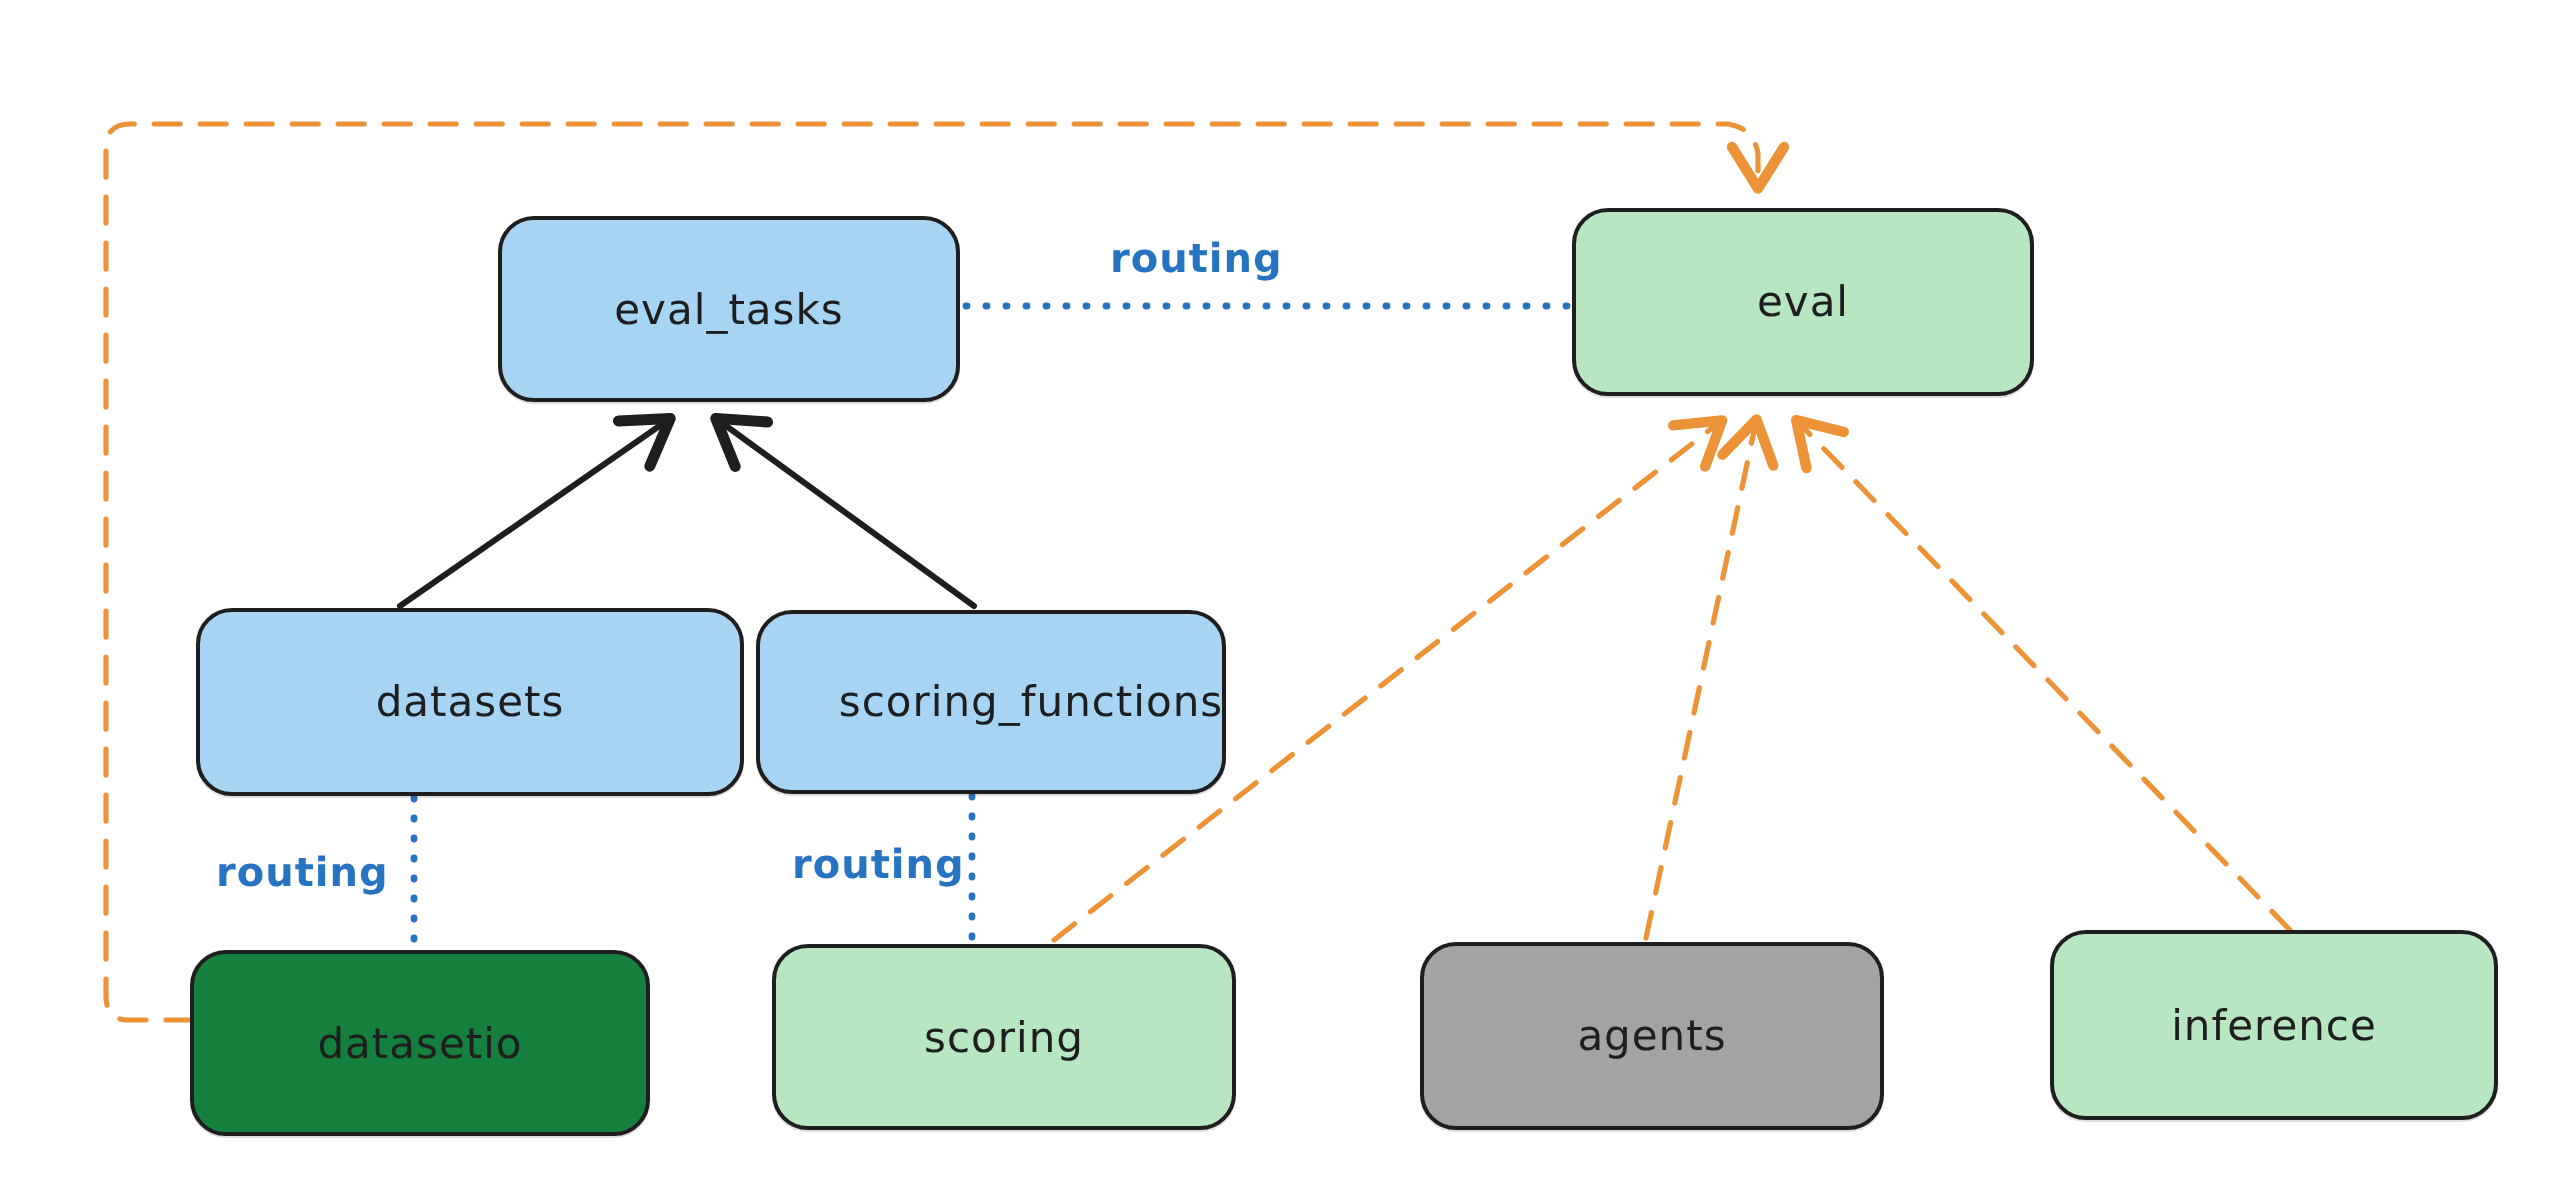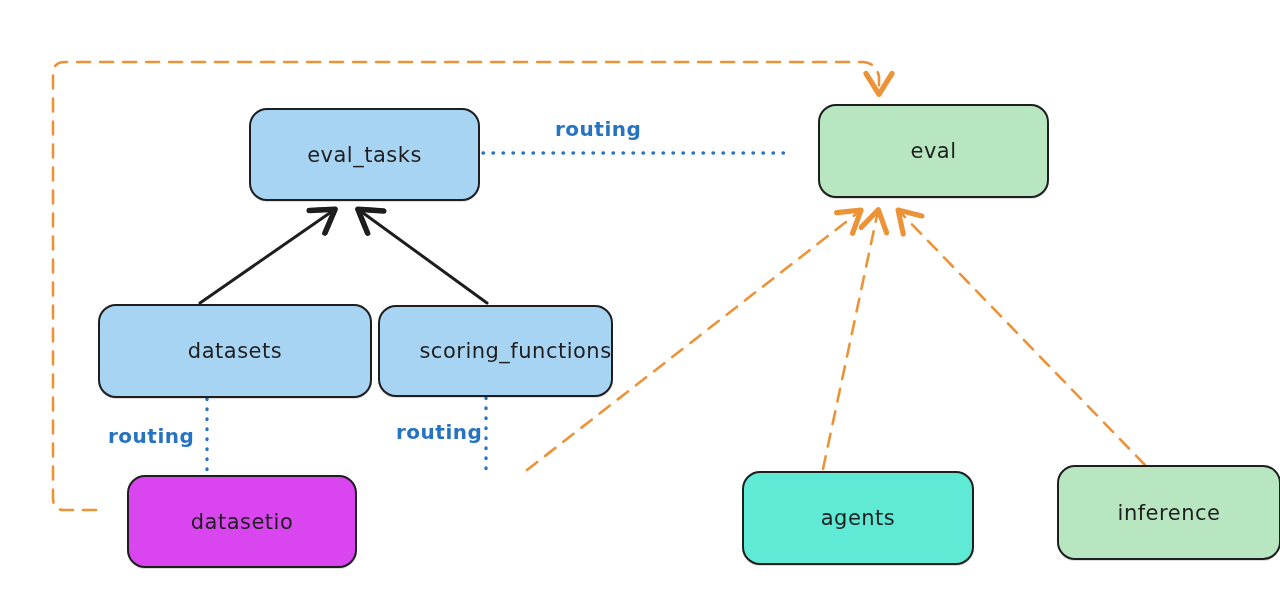--- a/index.html
+++ b/index.html
@@ -14,21 +14,21 @@
   .node{
     position:absolute;
     box-sizing:border-box;
     border:2.5px solid #1e1e1e;
     border-radius:18px;
     display:flex;align-items:center;justify-content:center;
     font-size:21px;letter-spacing:0.5px;color:#1e1e1e;
     box-shadow:0 1px 0 rgba(30,30,30,0.15);
   }
   .node.blue{background:#a8d4f3;}
-  .node.green{background:#b7e6c0;margin-left:32px;}
+  .node.green{background:#b7e6c0;}
   .edge-label{
     position:absolute;
     font-size:20px;font-weight:bold;letter-spacing:0.5px;
     color:#2673c2;
     text-align:left;
   }
 </style>
 </head>
 <body>
 
@@ -67,26 +67,29 @@
   </div>
 
   <div class="node blue" style="left: 98px; top: 304px; width: 274px; height: 94px; background: rgb(168, 212, 243);">
     <span>datasets</span>
   </div>
 
   <div class="node blue" style="left: 378px; top: 305px; width: 235px; height: 92px; background: rgb(168, 212, 243); padding-left: 40px;">
     <span>scoring_functions</span>
   </div>
 
-  <div class="node green" style="left: 95px; top: 475px; width: 230px; height: 93px; background: #d946ef;">
+  <div class="node green" style="left: 95px; top: 475px; width: 230px; height: 93px; background: #15803d;">
     <span>datasetio</span>
   </div>
 
+  <div class="node green" style="left: 386px; top: 472px; width: 232px; height: 93px; background: rgb(183, 230, 192);">
+    <span>scoring</span>
+  </div>
 
-  <div class="node green" style="left: 710px; top: 471px; width: 232px; height: 94px; background: #5eead4;">
+  <div class="node green" style="left: 710px; top: 471px; width: 232px; height: 94px; background: #a3a3a3;">
     <span>agents</span>
   </div>
 
   <div class="node green" style="left: 1025px; top: 465px; width: 224px; height: 95px; background: rgb(183, 230, 192);">
     <span>inference</span>
   </div>
 
   <div class="edge-label" style="left: 555px; top: 117px; width: 120px; color: rgb(38, 115, 194);">routing</div>
   <div class="edge-label" style="left: 108px; top: 424px; width: 92px; color: rgb(38, 115, 194);">routing</div>
   <div class="edge-label" style="left: 396px; top: 420px; width: 85px; color: rgb(38, 115, 194);">routing</div>

